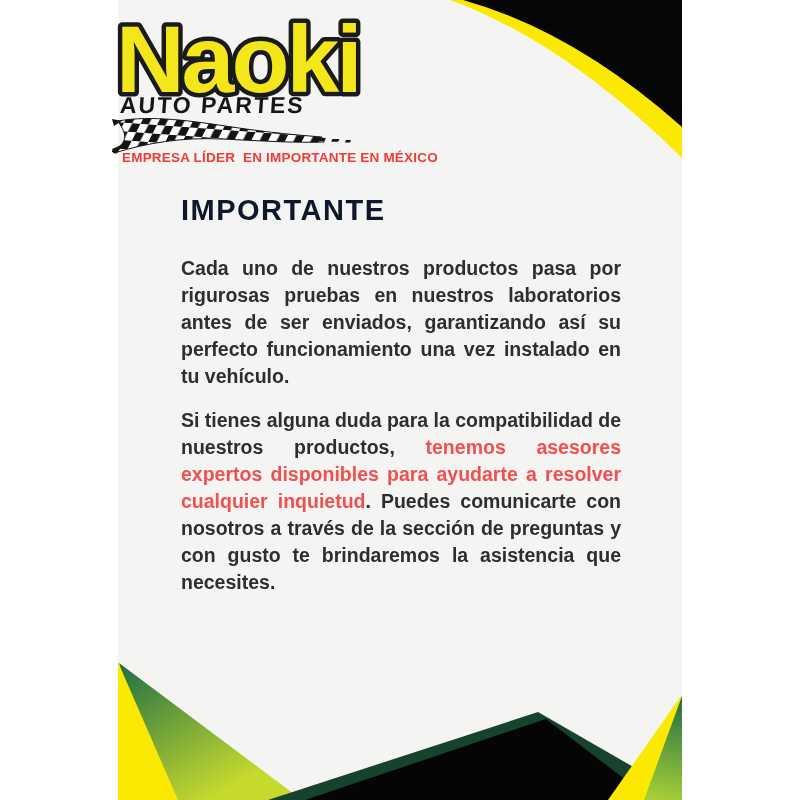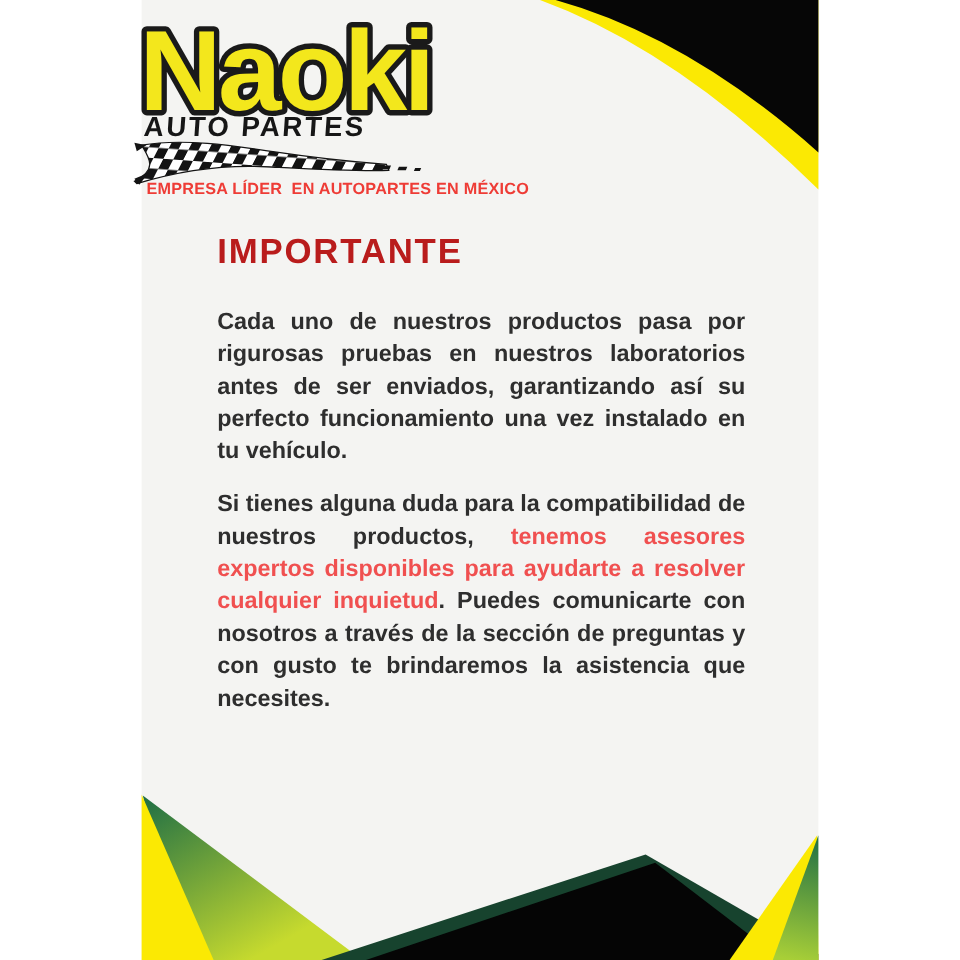--- a/index.html
+++ b/index.html
@@ -31,21 +31,21 @@
   }
   .flag{position:absolute;left:0px;top:113px;width:258px;height:44px;overflow:visible;}
   .tagline{
     position:absolute;left:10px;top:150px;
     font-size:13.5px;font-weight:bold;color:#ee3c36;
     letter-spacing:0.2px;white-space:pre;
   }
   
   .text-col{position:absolute;left:181px;top:194px;width:440px;}
   .heading{
-    font-size:29px;font-weight:800;color:#b91c1c;
+    font-size:29px;font-weight:800;color:#0f172a;
     letter-spacing:1.5px;margin:0 0 28px 0;
   }
   .text-col p{
     font-size:19.5px;font-weight:bold;color:#2e2e2e;
     line-height:27px;text-align:justify;
     margin:0 0 17px 0;
   }
   .hl{color:#f05050;}
 </style>
 </head>
@@ -101,21 +101,21 @@
                L0,38 C20,28 12,18 6,8 Z" fill="url(#checks)" stroke="#141414" stroke-width="1"></path>
       <polygon points="0,6 10,8 2,13" fill="#141414"></polygon>
       <polygon points="0,36 12,31 4,41" fill="#141414"></polygon>
       <g fill="#141414">
         <rect x="214" y="25" width="11" height="3.2" transform="skewX(-24)"></rect>
         <rect x="232" y="26" width="7" height="2.8" transform="skewX(-24)"></rect>
         <rect x="246" y="27" width="5" height="2.4" transform="skewX(-24)"></rect>
       </g>
     </svg>
 
-    <div class="tagline">EMPRESA LÍDER  EN AUTOPARTES EN MÉXICO</div>
+    <div class="tagline">EMPRESA LÍDER  EN IMPORTANTE EN MÉXICO</div>
   </div>
 
   <div class="text-col">
     <h1 class="heading">IMPORTANTE</h1>
     <p>Cada uno de nuestros productos pasa por rigurosas pruebas en nuestros laboratorios antes de ser enviados, garantizando así su perfecto funcionamiento una vez instalado en tu vehículo.</p>
     <p><span>Si tienes alguna duda para la compatibilidad de nuestros productos, </span><span class="hl">tenemos asesores expertos disponibles para ayudarte a resolver cualquier inquietud</span><span>. Puedes comunicarte con nosotros a través de la sección de preguntas y con gusto te brindaremos la asistencia que necesites.</span></p>
   </div>
 
 </div>
 

